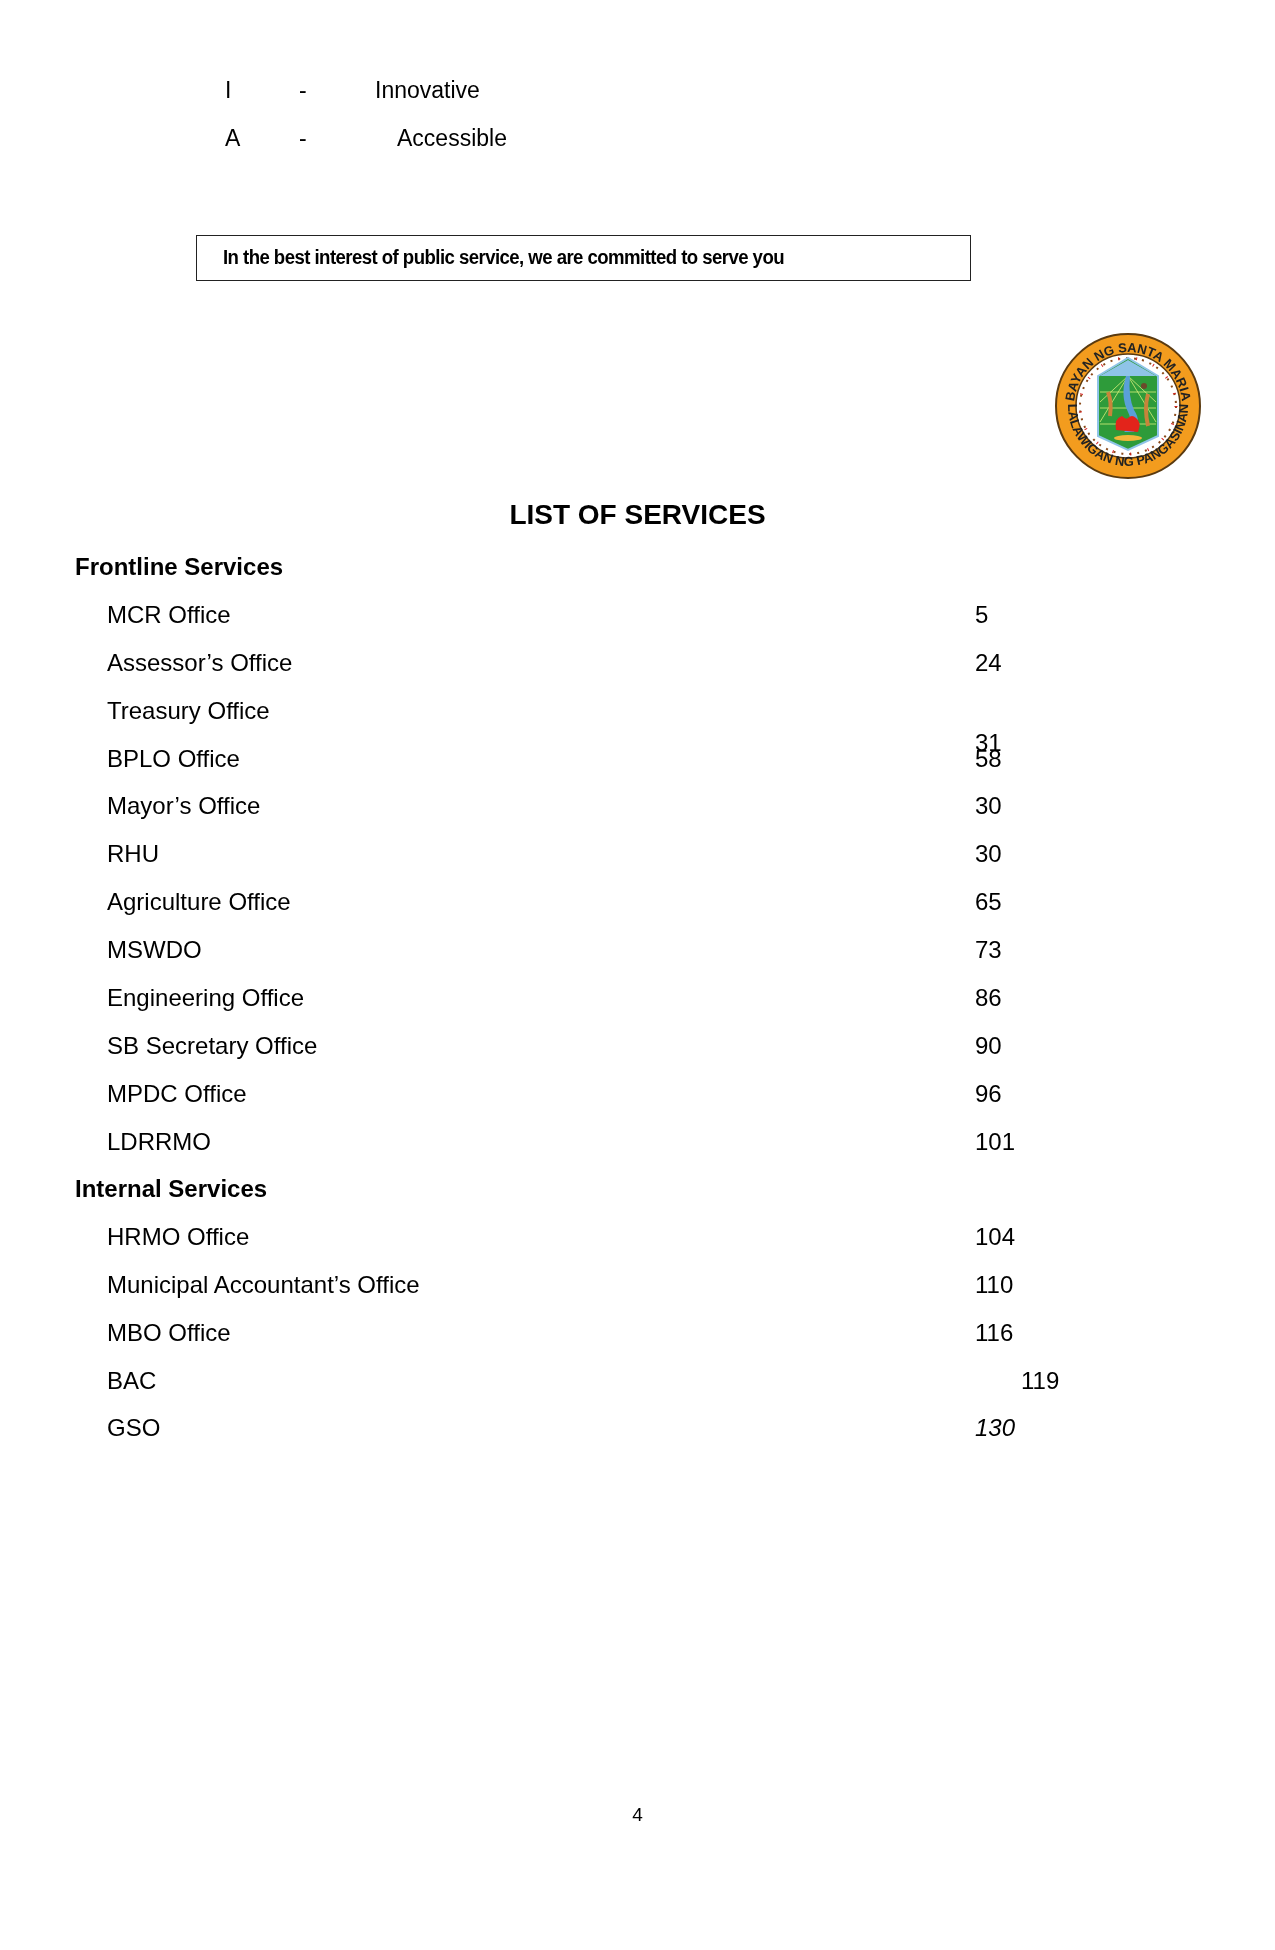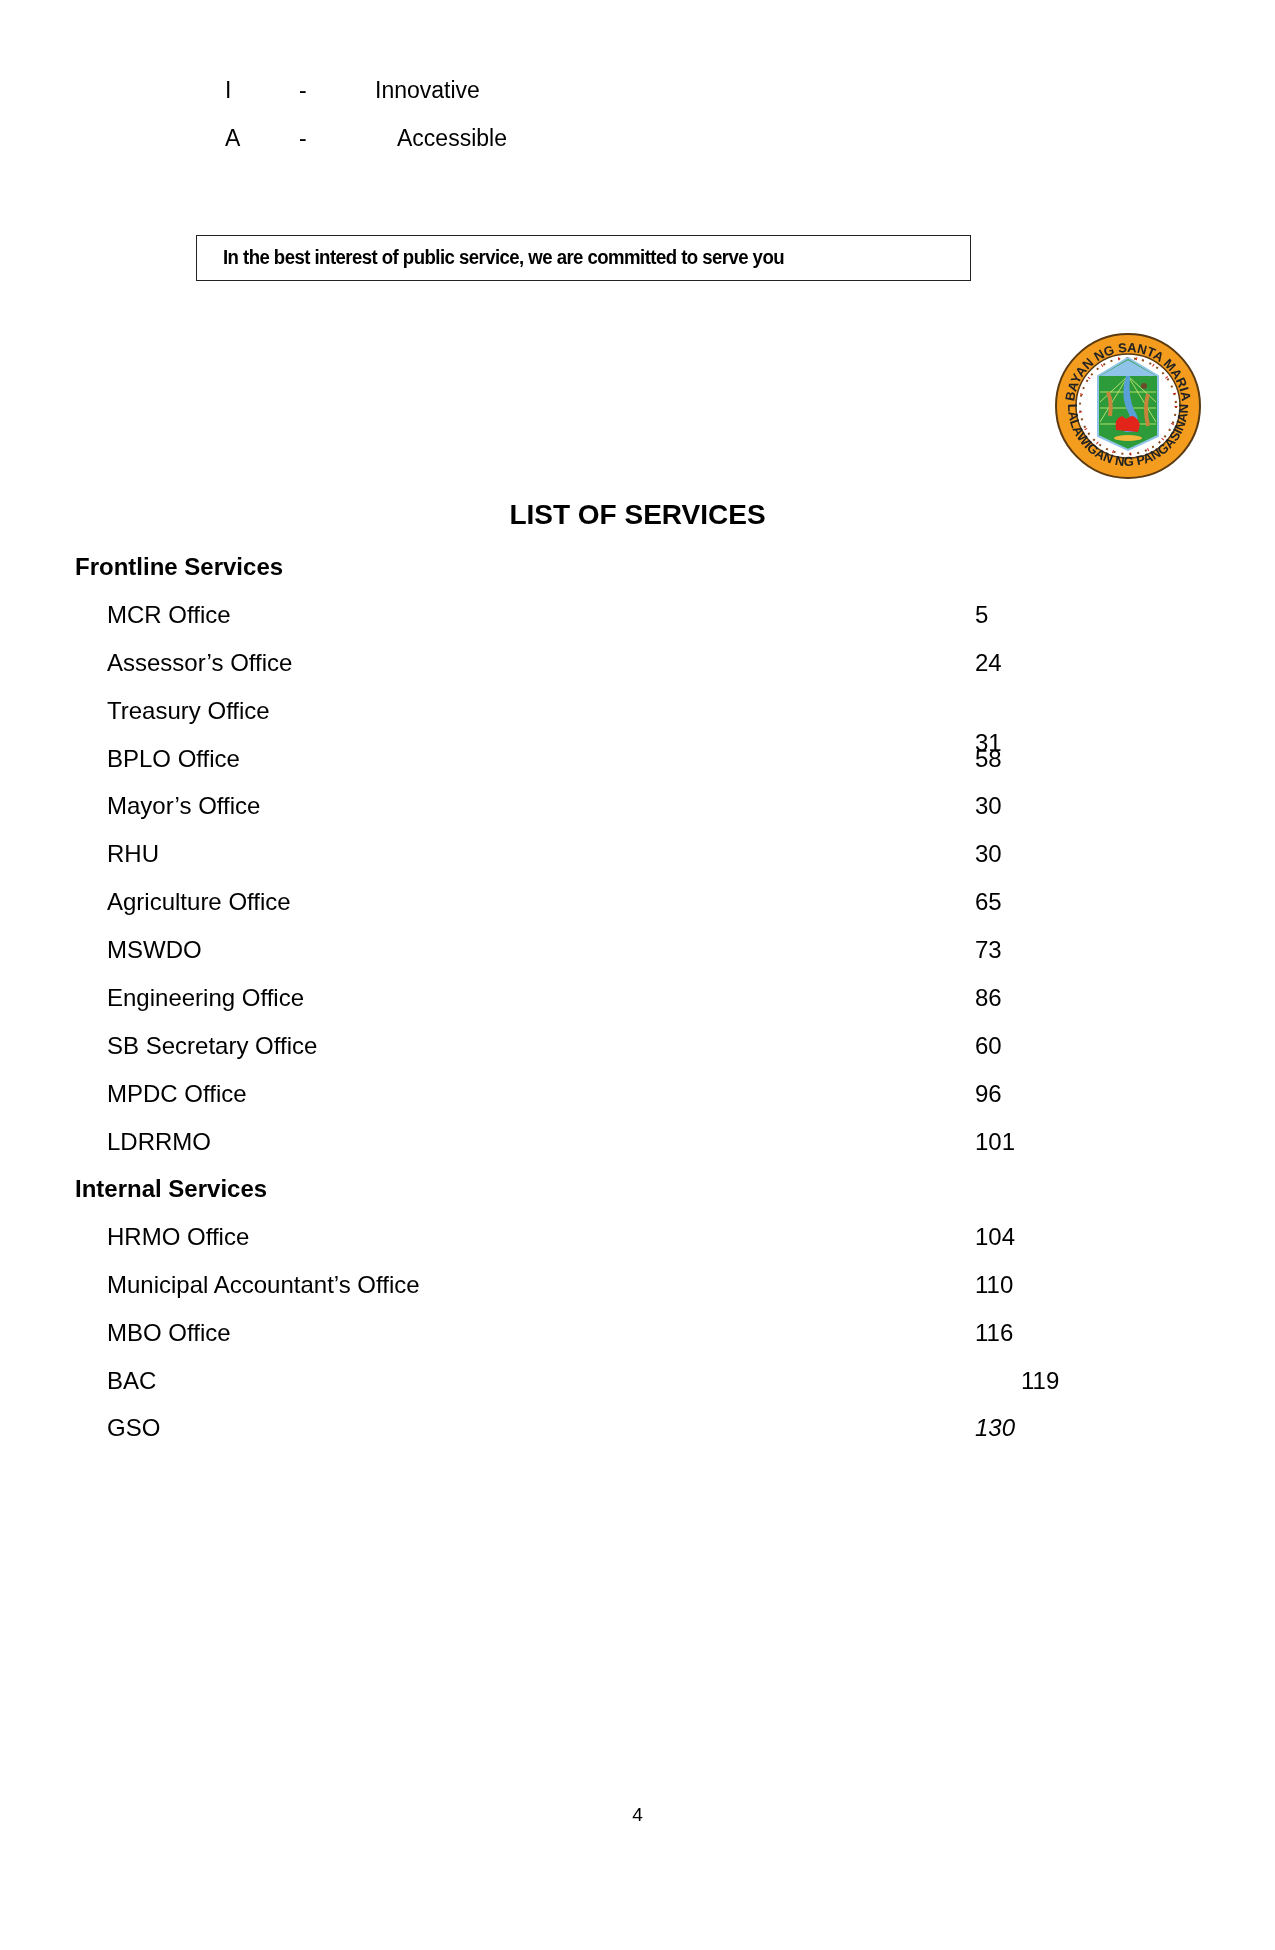--- a/index.html
+++ b/index.html
@@ -98,21 +98,21 @@
 <div class="row-label" style="top:888px;">Agriculture Office</div>
 <div class="row-page" style="top:888px;">65</div>
 
 <div class="row-label" style="top:936px;">MSWDO</div>
 <div class="row-page" style="top:936px;">73</div>
 
 <div class="row-label" style="top:984px;">Engineering Office</div>
 <div class="row-page" style="top:984px;">86</div>
 
 <div class="row-label" style="top:1032px;">SB Secretary Office</div>
-<div class="row-page" style="top:1032px;">60</div>
+<div class="row-page" style="top:1032px;">90</div>
 
 <div class="row-label" style="top:1080px;">MPDC Office</div>
 <div class="row-page" style="top:1080px;">96</div>
 
 <div class="row-label" style="top:1128px;">LDRRMO</div>
 <div class="row-page" style="top:1128px;">101</div>
 
 <div class="section" style="top:1175px;">Internal Services</div>
 
 <div class="row-label" style="top:1223px;">HRMO Office</div>

